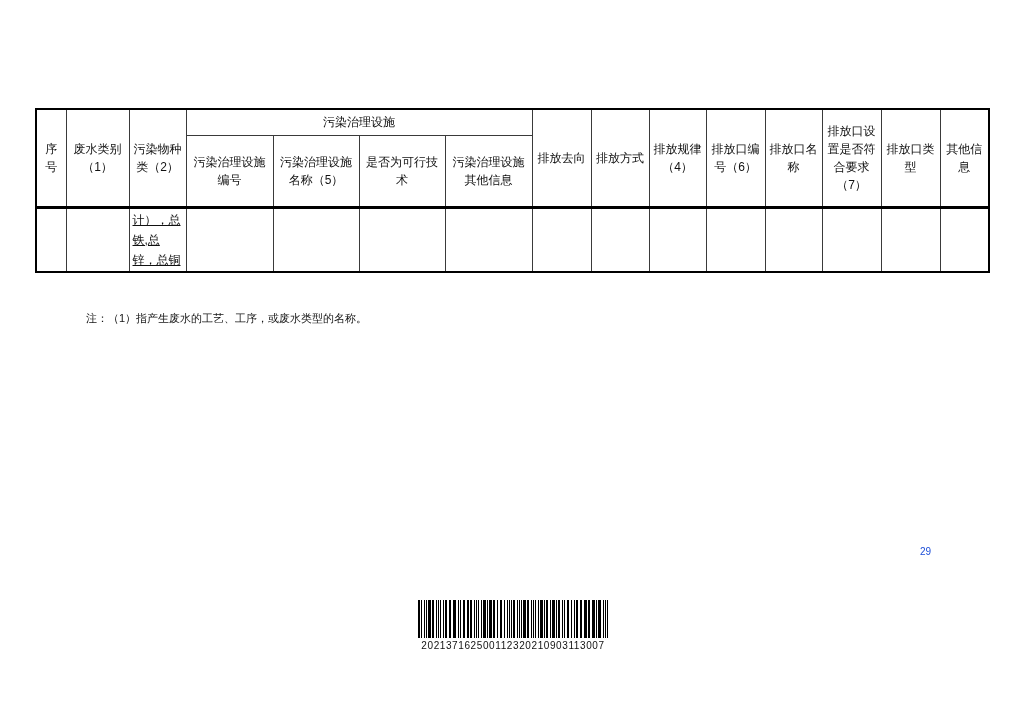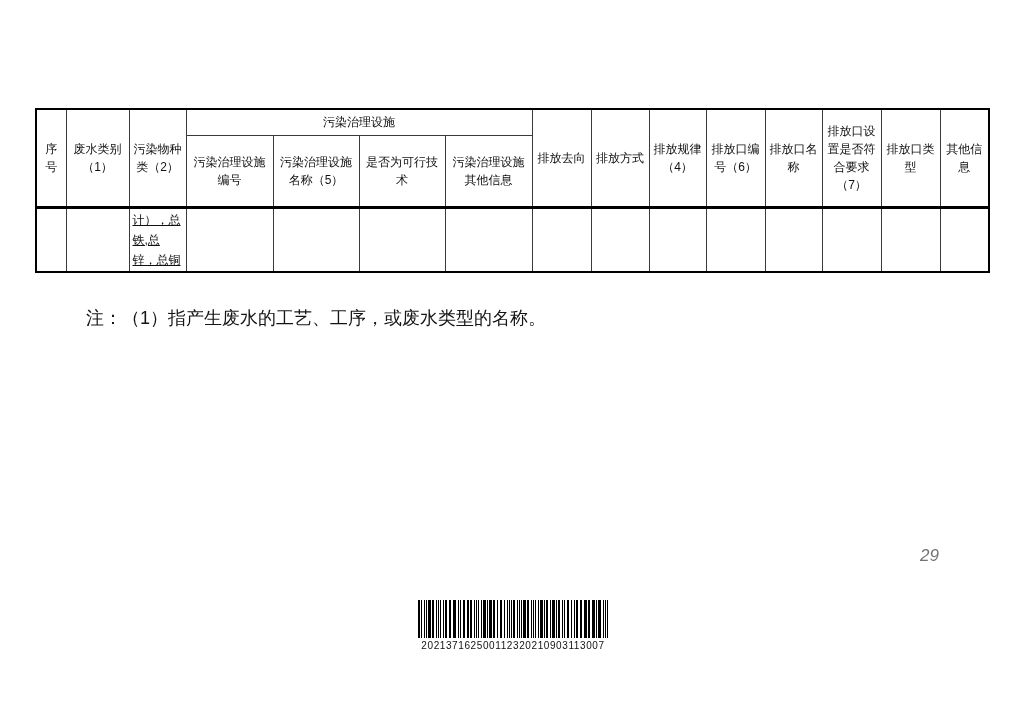--- a/index.html
+++ b/index.html
@@ -24,27 +24,27 @@
   table.permit tr.t-data td {
     height:62px; border-top:3px solid #000; vertical-align:top;
     text-align:left; line-height:20px; padding:1px 3px;text-decoration:underline;
   }
   table.permit tr.t-data td { border-bottom:2px solid #000; }
   table.permit th[rowspan] { border-bottom:3px solid #000; }
   table.permit tr.t-sub th { border-bottom:3px solid #000;margin-left:8px; }
   
   .notes {
     position:absolute; left:86px; top:308px; width:864px;
-    font-size:18px; line-height:21px; color:#141414;
+    font-size:11px; line-height:21px; color:#141414;
   }
   .notes p { margin:0 0 14px 0; }
   .notes p.indent { text-indent:5px; }
   
   .page-number {
-    position:absolute; left:920px; top:546px; font-size:17px; color:#737373;font-style:italic;
+    position:absolute; left:920px; top:546px; font-size:10px; color:#1d4ed8;
   }
   
   .barcode {
     position:absolute; left:418px; top:600px; width:190px; text-align:center;
   }
   .barcode-bars {
     height:38px; width:190px; overflow:hidden; white-space:nowrap;
     font-size:0; margin:0 auto;
   }
   .barcode-bars i { display:inline-block; height:100%; background:#000; }

